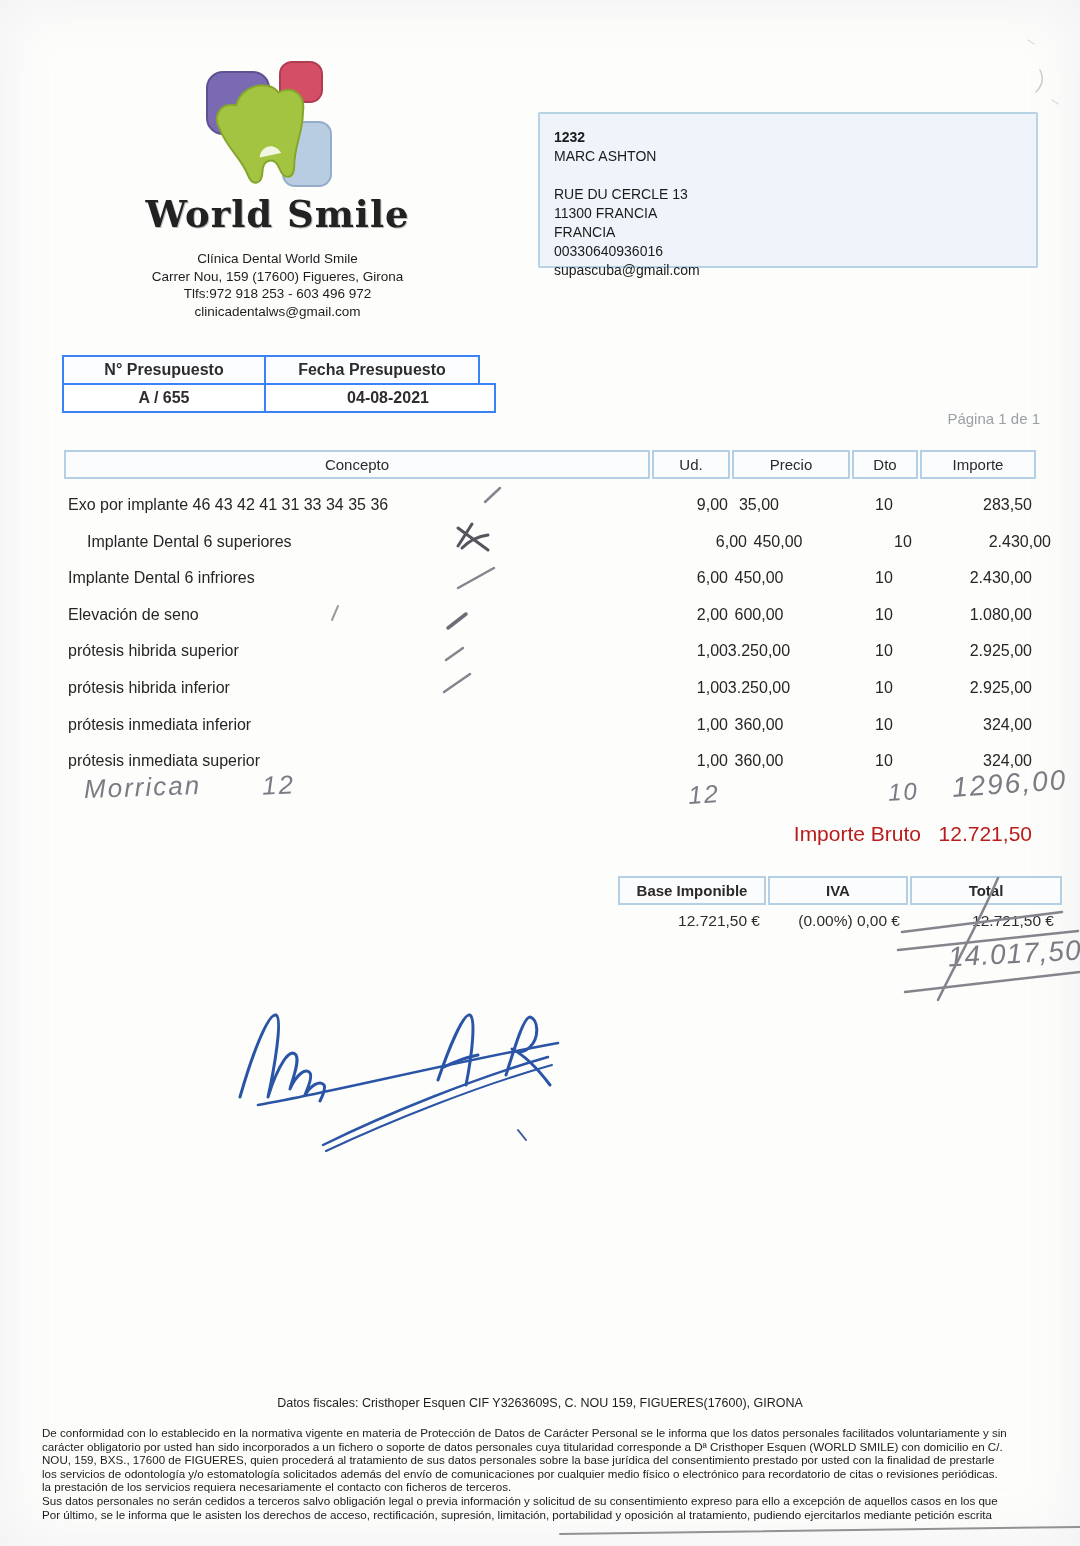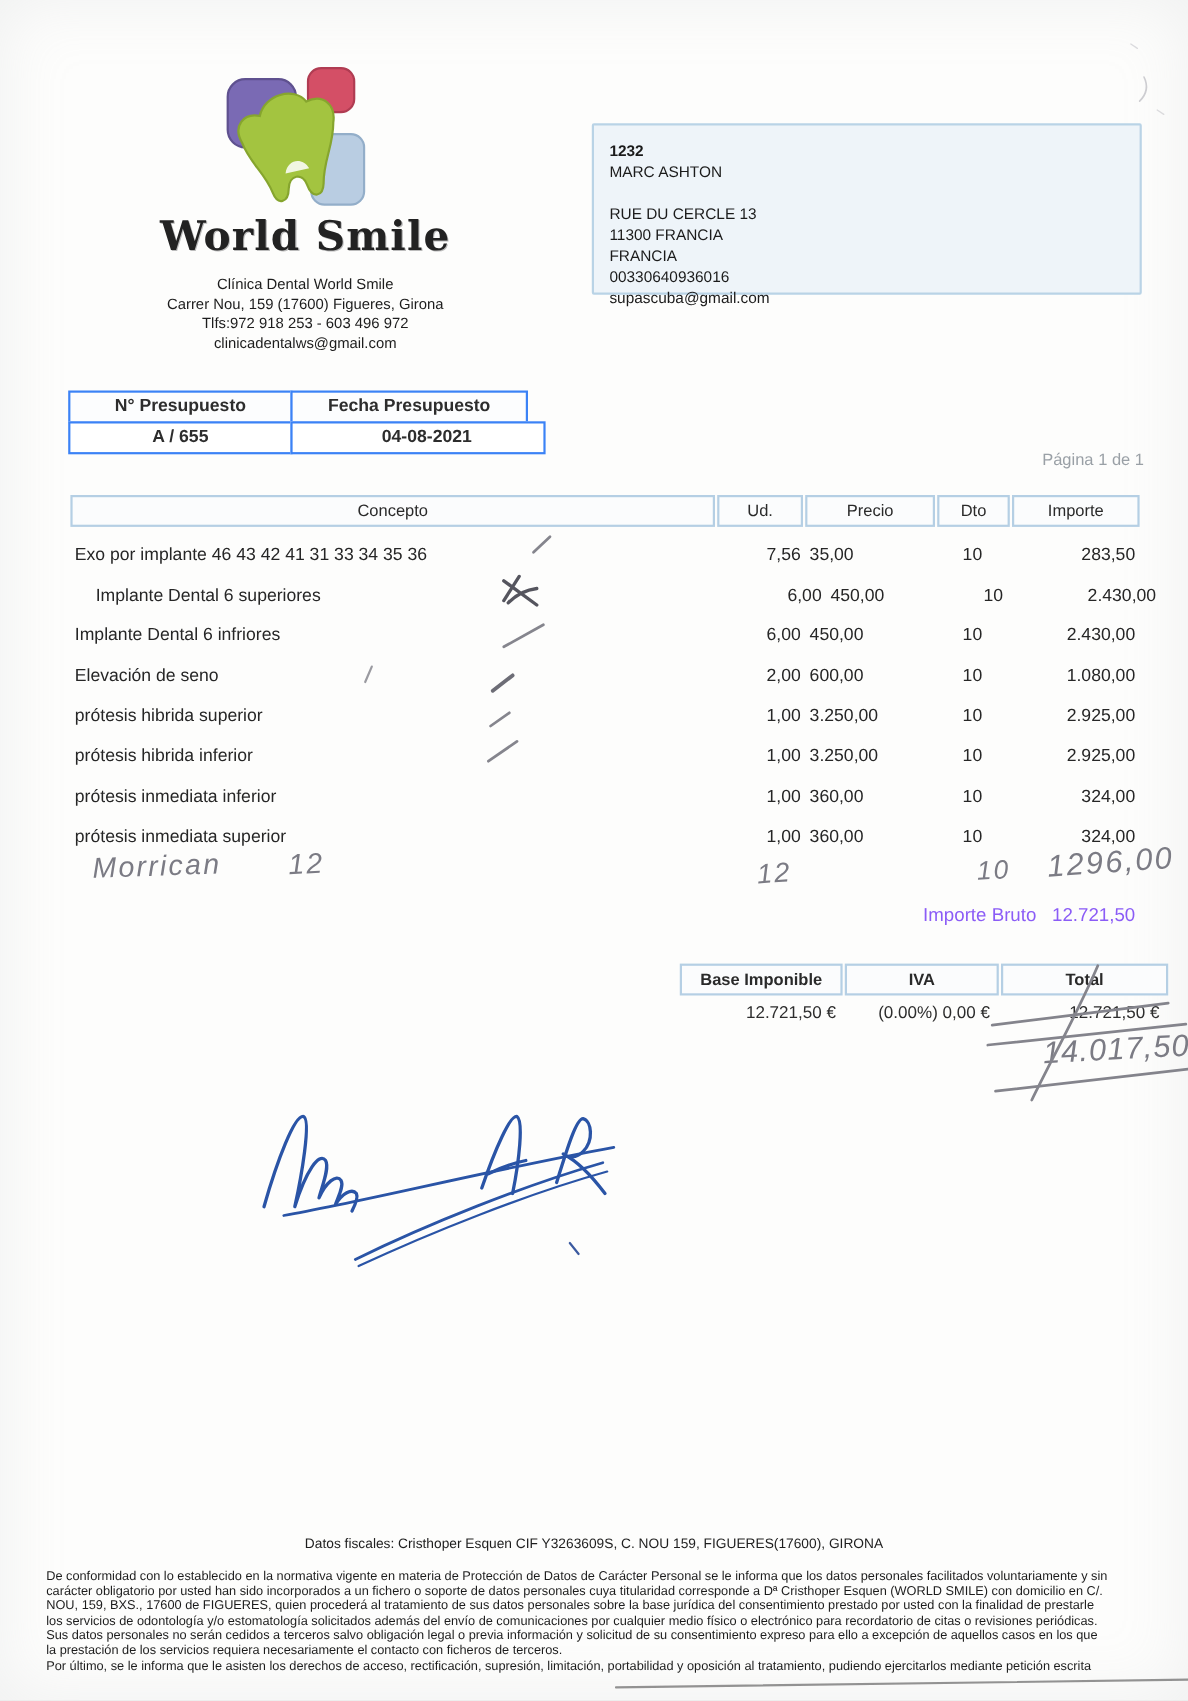--- a/index.html
+++ b/index.html
@@ -21,25 +21,25 @@
   
   .cell{border:2px solid #3b82f6;background:#fff;display:flex;align-items:center;justify-content:center;}
   .cell.hdr{font-weight:bold;font-size:16px;background:#fcfdfe;}
   .cell.val{font-weight:bold;font-size:16px;}
   
   .col-hdr{border:2px solid #b5cfe4;background:#fbfcfd;display:flex;align-items:center;justify-content:center;
     font-size:15px;color:#2a2a2a;}
   .item-row{position:absolute;height:36px;font-size:16px;color:#262626;}
   .c-concept{position:absolute;left:68px;width:560px;top:8px;}
   .c-ud{position:absolute;left:650px;width:78px;top:8px;text-align:right;}
-  .c-precio{position:absolute;left:736px;width:110px;top:8px;text-align:left;}
+  .c-precio{position:absolute;left:704px;width:110px;top:8px;text-align:center;}
   .c-dto{position:absolute;left:854px;width:60px;top:8px;text-align:center;}
   .c-importe{position:absolute;left:918px;width:114px;top:8px;text-align:right;}
   .page-ind{font-size:15px;color:#9aa0a6;}
-  .bruto{font-size:17px;color:#8b5cf6;}
+  .bruto{font-size:21px;color:#b91c1c;}
   
   .hand{color:#7b7b84;font-style:italic;letter-spacing:2px;}
   .sig path, .pencil path, .pencil line{fill:none;stroke-linecap:round;stroke-linejoin:round;}
   
   .fiscal{font-size:12.5px;color:#1e1e1e;}
   .legal{font-size:11.6px;line-height:13.6px;color:#1c1c1c;white-space:nowrap;}
 </style>
 </head>
 <body>
 
@@ -85,21 +85,21 @@
 
   <div class="abs col-hdr" style="left:64px;top:450px;width:582px;height:25px;">Concepto</div>
   <div class="abs col-hdr" style="left:652px;top:450px;width:74px;height:25px;">Ud.</div>
   <div class="abs col-hdr" style="left:732px;top:450px;width:114px;height:25px;">Precio</div>
   <div class="abs col-hdr" style="left:852px;top:450px;width:62px;height:25px;">Dto</div>
   <div class="abs col-hdr" style="left:920px;top:450px;width:112px;height:25px;">Importe</div>
 
   <div id="item-rows">
       <div class="item-row" style="top: 488px; left: 0px; width: 1080px;">
         <div class="c-concept">Exo por implante 46 43 42 41 31 33 34 35 36</div>
-        <div class="c-ud">7,56</div>
+        <div class="c-ud">9,00</div>
         <div class="c-precio">35,00</div>
         <div class="c-dto">10</div>
         <div class="c-importe">283,50</div>
       </div>
       <div class="item-row" style="top: 524.6px; left: 0px; width: 1080px; margin-left: 19px;">
         <div class="c-concept">Implante Dental 6 superiores</div>
         <div class="c-ud">6,00</div>
         <div class="c-precio">450,00</div>
         <div class="c-dto">10</div>
         <div class="c-importe">2.430,00</div>
@@ -203,19 +203,19 @@
     </g>
   </svg>
 
   <div class="abs fiscal" style="left:0;top:1396px;width:1080px;text-align:center;">Datos fiscales: Cristhoper Esquen CIF Y3263609S, C. NOU 159, FIGUERES(17600), GIRONA</div>
   <div class="abs" style="left:42px;top:1426px;width:1038px;overflow:hidden;">
     <div id="legal-lines">
         <div class="legal">De conformidad con lo establecido en la normativa vigente en materia de Protección de Datos de Carácter Personal se le informa que los datos personales facilitados voluntariamente y sin</div>
         <div class="legal">carácter obligatorio por usted han sido incorporados a un fichero o soporte de datos personales cuya titularidad corresponde a Dª Cristhoper Esquen (WORLD SMILE) con domicilio en C/.</div>
         <div class="legal">NOU, 159, BXS., 17600 de FIGUERES, quien procederá al tratamiento de sus datos personales sobre la base jurídica del consentimiento prestado por usted con la finalidad de prestarle</div>
         <div class="legal">los servicios de odontología y/o estomatología solicitados además del envío de comunicaciones por cualquier medio físico o electrónico para recordatorio de citas o revisiones periódicas.</div>
+        <div class="legal">la prestación de los servicios requiera necesariamente el contacto con ficheros de terceros.</div>
         <div class="legal">Sus datos personales no serán cedidos a terceros salvo obligación legal o previa información y solicitud de su consentimiento expreso para ello a excepción de aquellos casos en los que</div>
-        <div class="legal">la prestación de los servicios requiera necesariamente el contacto con ficheros de terceros.</div>
         <div class="legal">Por último, se le informa que le asisten los derechos de acceso, rectificación, supresión, limitación, portabilidad y oposición al tratamiento, pudiendo ejercitarlos mediante petición escrita</div>
       </div>
   </div>
 
 </div>
 
 </body></html>

